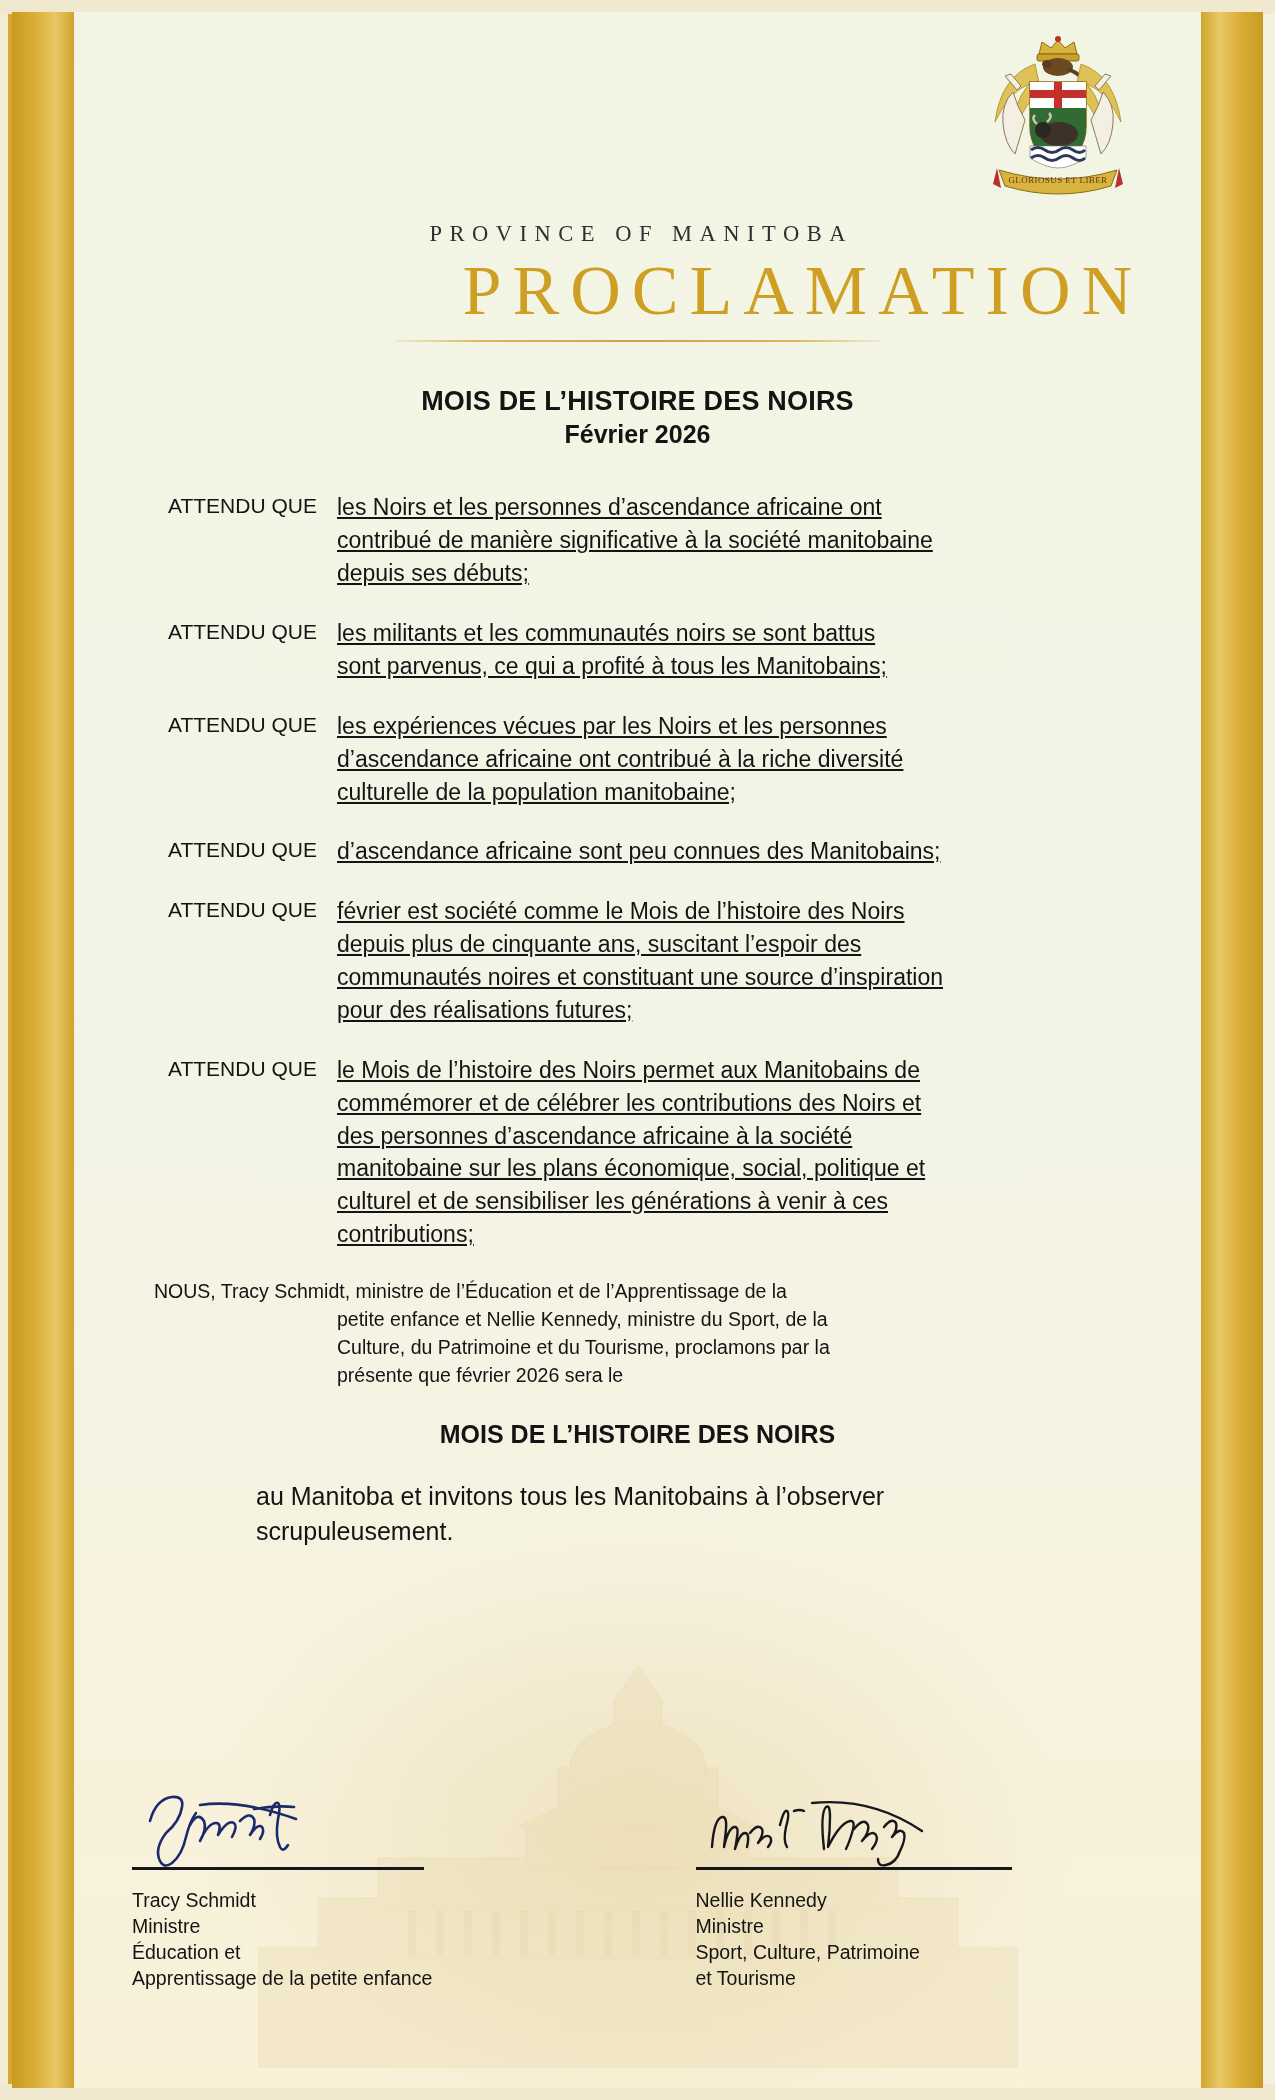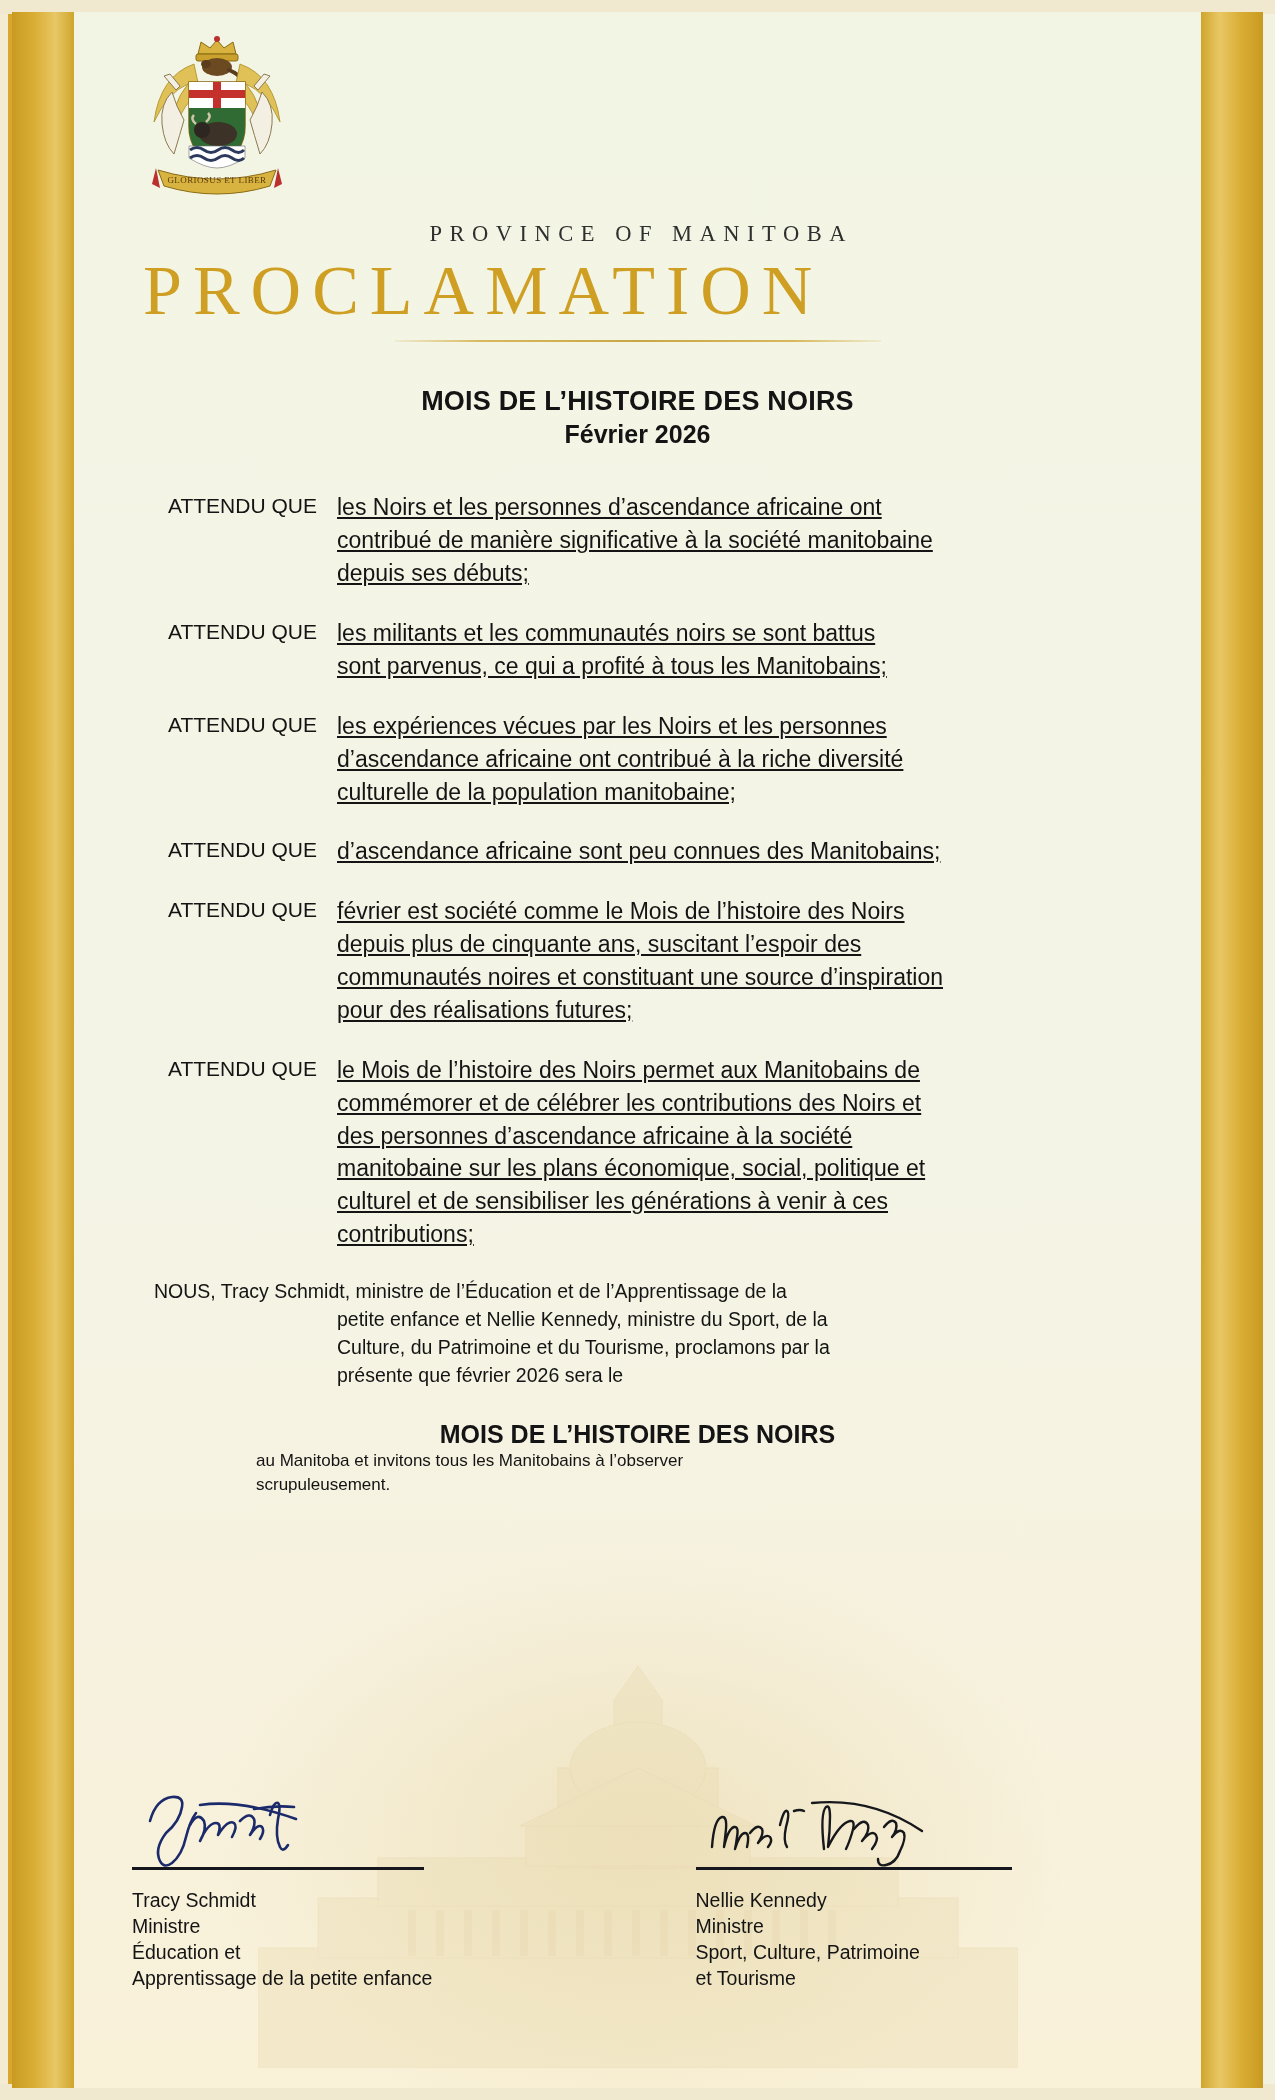--- a/index.html
+++ b/index.html
@@ -59,34 +59,34 @@
     height: 420px;
     opacity: 0.30;
     pointer-events: none;
   }
   .content {
     position: relative;
     z-index: 3;
     padding: 0 58px;
   }
   .crest-wrap {
-    text-align: left;
+    text-align: right;
     padding-top: 22px;
   }
   .province-line {
     text-align: center;
     font-family: "Liberation Serif", serif;
     font-size: 22.5px;
     letter-spacing: 7.5px;
     color: #2f2f2f;
     margin-top: 21px;
     text-indent: 7.5px;
   }
   .proclamation-title {
-    text-align: left;
+    text-align: right;
     font-family: "Liberation Serif", serif;
     font-size: 70px;
     letter-spacing: 11px;
     color: #cf9f23;
     line-height: 1.02;
     margin-top: 8px;
     text-indent: 11px;
     font-weight: 400;
   }
   .rule {
@@ -146,22 +146,23 @@
   .nous .first { display: block; padding-left: 22px; }
   .nous .cont  { display: block; padding-left: 205px; }
   .center-title {
     text-align: center;
     font-size: 25px;
     font-weight: bold;
     color: #141414;
     margin-top: 30px;
   }
   .closing {
+    margin-top: 30px;
     padding-left: 124px;
-    font-size: 17px;
+    font-size: 25px;
     color: #141414;
     line-height: 1.43;
   }
   .closing .ln { display: block; }
   .signatures {
     position: absolute;
     left: 0; right: 0;
     bottom: 96px;
     z-index: 4;
     display: flex;

